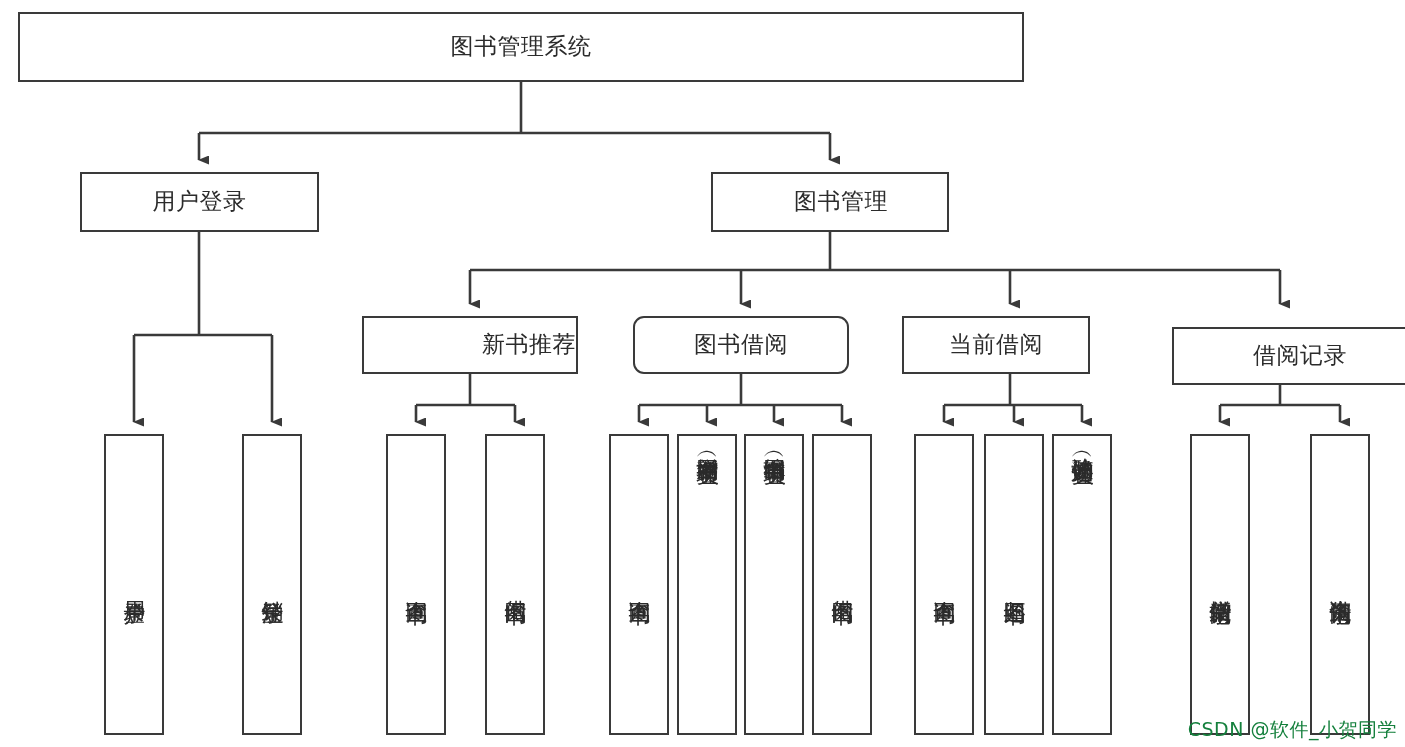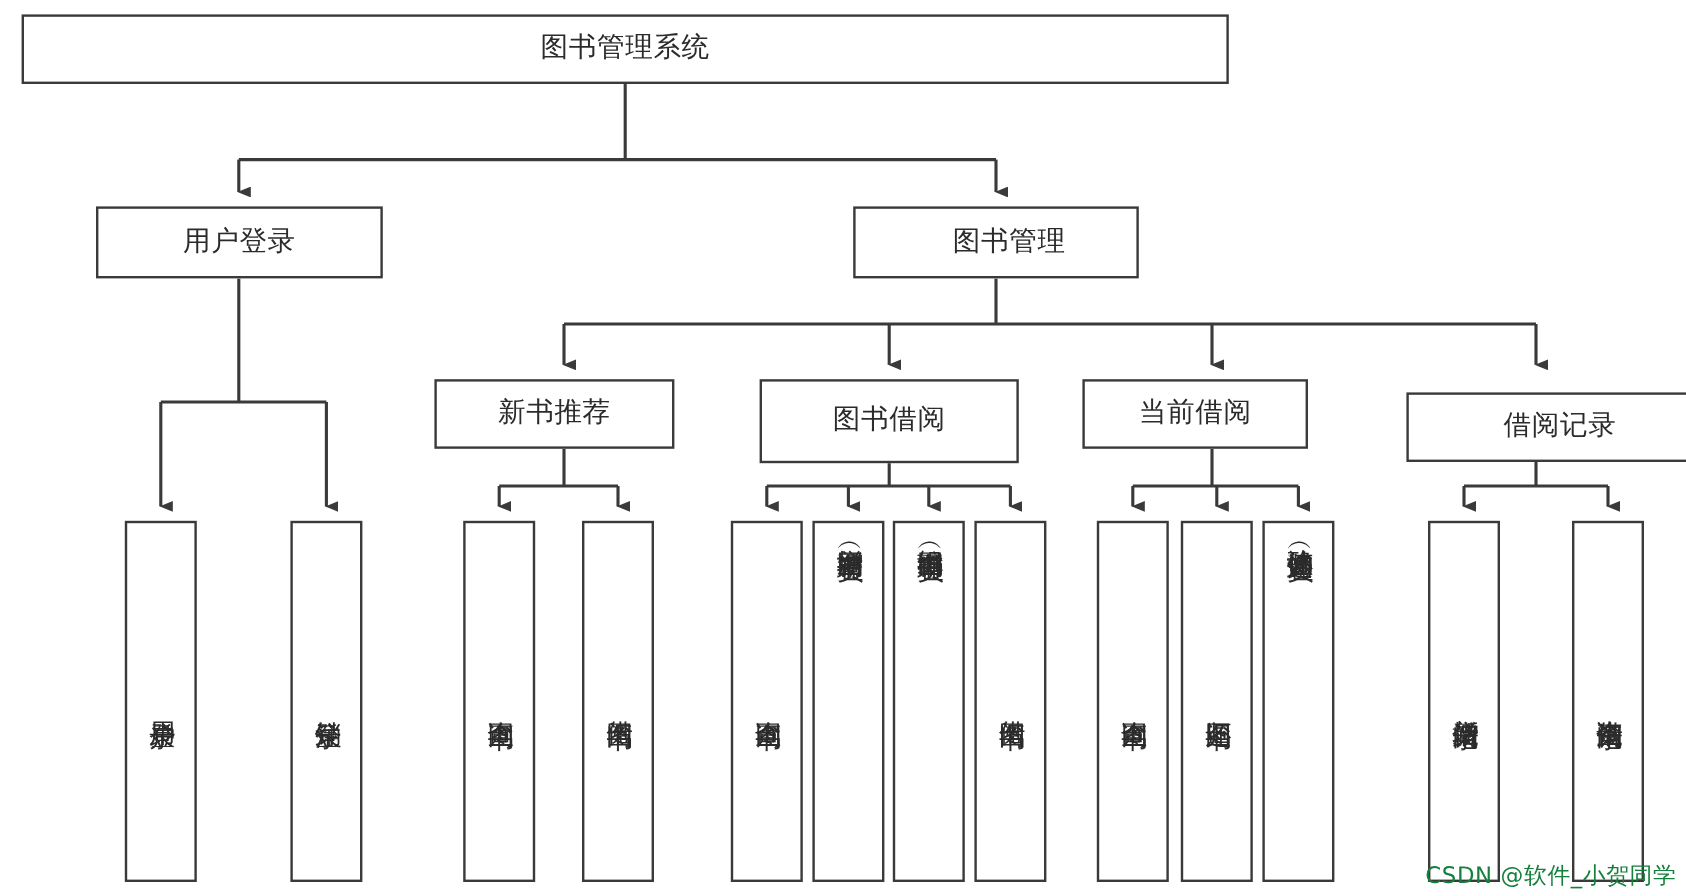--- a/index.html
+++ b/index.html
@@ -126,35 +126,35 @@
       <path d="M 1014 405 L 1014 422" marker-end="url(#arrowhead)"></path>
       <path d="M 1082 405 L 1082 422" marker-end="url(#arrowhead)"></path>
 
       <path d="M 1280 374 L 1280 405"></path>
       <path d="M 1220 405 L 1340 405"></path>
       <path d="M 1220 405 L 1220 422" marker-end="url(#arrowhead)"></path>
       <path d="M 1340 405 L 1340 422" marker-end="url(#arrowhead)"></path>
     </g>
   </svg>
 
-  <div class="node-box" id="node-root" style="left: 18px; top: 12px; width: 1006px; height: 58px;">
+  <div class="node-box" id="node-root" style="left: 18px; top: 12px; width: 1006px; height: 70px;">
     <span class="node-label-h">图书管理系统</span>
   </div>
 
   <div class="node-box" id="node-user-login" style="left: 80px; top: 172px; width: 239px; height: 60px;">
     <span class="node-label-h">用户登录</span>
   </div>
   <div class="node-box" id="node-book-manage" style="left: 711px; top: 172px; width: 238px; height: 60px; padding-left: 22px;">
     <span class="node-label-h">图书管理</span>
   </div>
 
-  <div class="node-box" id="node-new-book-rec" style="left: 362px; top: 316px; width: 200px; height: 58px;">
+  <div class="node-box" id="node-new-book-rec" style="left: 362px; top: 316px; width: 216px; height: 58px; justify-content: flex-end;">
     <span class="node-label-h">新书推荐</span>
   </div>
-  <div class="node-box" id="node-book-borrow" style="left: 633px; top: 316px; width: 216px; height: 70px;">
+  <div class="node-box" id="node-book-borrow" style="left: 633px; top: 316px; width: 216px; height: 58px; border-radius: 11px;">
     <span class="node-label-h">图书借阅</span>
   </div>
   <div class="node-box" id="node-current-borrow" style="left: 902px; top: 316px; width: 188px; height: 58px;">
     <span class="node-label-h">当前借阅</span>
   </div>
   <div class="node-box" id="node-borrow-record" style="left: 1172px; top: 327px; width: 256px; height: 58px;">
     <span class="node-label-h">借阅记录</span>
   </div>
 
   <div class="node-box leaf-box centered" id="leaf-0" style="left: 104px; top: 434px; width: 60px; height: 301px;">

